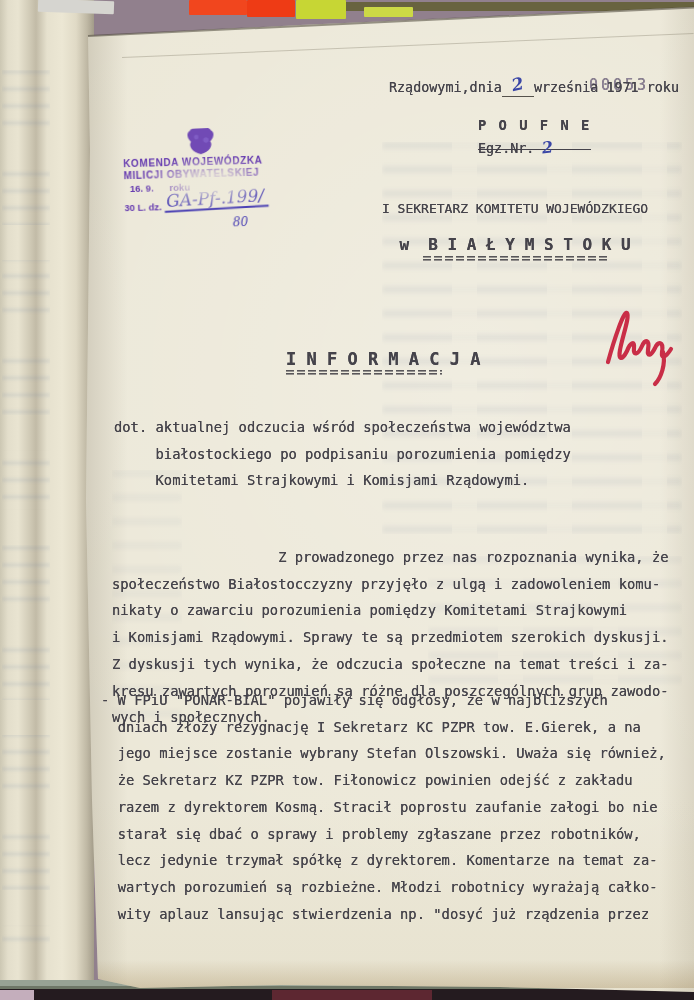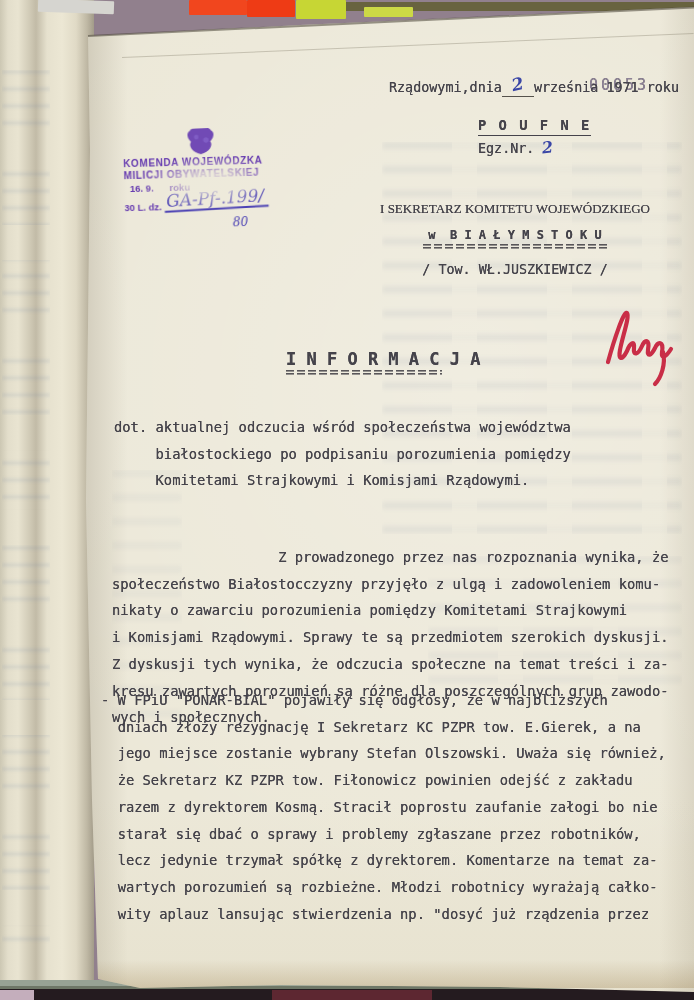--- a/index.html
+++ b/index.html
@@ -68,21 +68,21 @@
   .tw{color:#45434b;text-shadow:0 0 .6px rgba(52,50,58,.85);z-index:4;}
   .typeblock{font-size:13.8px;line-height:26.7px;white-space:pre-wrap;}
   .serial{left:589px;top:31px;font-size:15px;letter-spacing:3px;color:#8e8298;
     filter:blur(.4px);z-index:4;margin-top:45px;}
   .dateline{left:389px;top:76px;font-size:13.4px;z-index:4;}
   .hw-day{display:inline-block;width:32px;border-bottom:1px solid #55524c;text-align:center;}
   .hw{color:#3a46a6;font-family:"DejaVu Serif","Liberation Serif",serif;
     font-style:italic;font-weight:bold;text-shadow:none;}
   .hw-day .hw{display:inline-block;transform:rotate(-12deg) translateY(-2px);font-size:17px;}
   .poufne{left:478px;top:117px;font-size:13.8px;font-weight:bold;letter-spacing:2px;
-    border-bottom:1.5px solid #45434b;padding-bottom:2px;z-index:4;}
+    border-bottom:1.5px solid #45434b;padding-bottom:16px;z-index:4;}
   .egz{left:478px;top:138px;font-size:13.4px;z-index:4;}
   .egz .hw{font-size:16px;display:inline-block;transform:rotate(-6deg);margin-left:8px;}
 
   
   .stamp{left:124px;top:128px;width:168px;height:130px;z-index:4;color:#5d30ad;
     transform:rotate(-1.5deg);filter:blur(.35px);
     font-family:"Liberation Sans","DejaVu Sans",sans-serif;
     -webkit-mask-image:radial-gradient(90px 34px at 52% 42%, rgba(0,0,0,.18) 25%, rgba(0,0,0,.95) 78%);
     mask-image:radial-gradient(90px 34px at 52% 42%, rgba(0,0,0,.18) 25%, rgba(0,0,0,.95) 78%);}
   .stamp .eagle{position:absolute;left:58px;top:-6px;}
@@ -91,22 +91,22 @@
   .stamp .s3{position:absolute;left:6px;top:53px;font-size:9.5px;font-weight:bold;white-space:pre;}
   .stamp .s4{position:absolute;left:0;top:72px;font-size:9.5px;font-weight:bold;white-space:nowrap;}
   .ldz-hw{position:absolute;left:40px;top:60px;font-size:17px;white-space:nowrap;
     color:#4339b2;font-family:"DejaVu Serif","Liberation Serif",serif;font-style:italic;
     border-bottom:2px solid #4339b2;padding:0 4px 0 2px;transform:rotate(-2deg);}
   .ldz-year{position:absolute;left:108px;top:88px;font-size:12px;color:#4339b2;
     font-family:"DejaVu Serif","Liberation Serif",serif;font-style:italic;}
 
   
   .recipient{left:345px;top:200px;width:340px;text-align:center;font-size:13px;z-index:4;}
-  .recipient .r1,.recipient .r2{white-space:nowrap;line-height:17.5px;font-family:Liberation Serif, serif;}
-  .recipient .city{margin-top:10px;font-size:12px;font-weight:bold;white-space:pre;}
+  .recipient .r1,.recipient .r2{white-space:nowrap;line-height:17.5px;}
+  .recipient .city{margin-top:17px;font-size:16px;font-weight:bold;white-space:pre;}
   .dline{height:5px;
     background-image:
       repeating-linear-gradient(90deg, rgba(62,60,66,.85) 0 8px, transparent 8px 11px),
       repeating-linear-gradient(90deg, rgba(62,60,66,.85) 0 8px, transparent 8px 11px);
     background-size:100% 1.6px,100% 1.6px;background-position:0 0,0 3.2px;background-repeat:no-repeat;}
   .recipient .dline{width:184px;margin:2px auto 0;}
   .recipient .person{margin-top:13px;font-size:13.4px;white-space:pre;}
 
   
   .signature{left:594px;top:294px;z-index:5;}
@@ -162,21 +162,20 @@
   <div class="s3">16. 9.      roku</div>
   <div class="s4">30 L. dz.</div>
   <div class="ldz-hw">GA-Pf-.199/</div>
   <div class="ldz-year">80</div>
 </div>
 
 <div class="abs recipient tw">
   <div class="r1">I SEKRETARZ KOMITETU WOJEWÓDZKIEGO</div>
   <div class="city">w  B I A Ł Y M S T O K U</div>
   <div class="dline"></div>
-  <div class="person">/ Tow. WŁ.JUSZKIEWICZ /</div>
 </div>
 
 <div class="abs signature">
   <svg width="98" height="94" viewBox="0 0 98 94">
     <path d="M14,68 C20,46 30,16 33,19 C36,22 28,44 26,56 C24,66 28,67 33,57
              C36,49 41,46 40,54 C39,62 44,61 48,52 C51,45 56,45 54,56 C53,63 57,62 61,54
              C64,47 70,47 68,58 C67,66 72,63 77,55 M69,58 C72,70 67,84 61,90" fill="none" stroke="#c92e47" stroke-width="4.2" stroke-linecap="round" stroke-linejoin="round"></path>
   </svg>
 </div>
 

